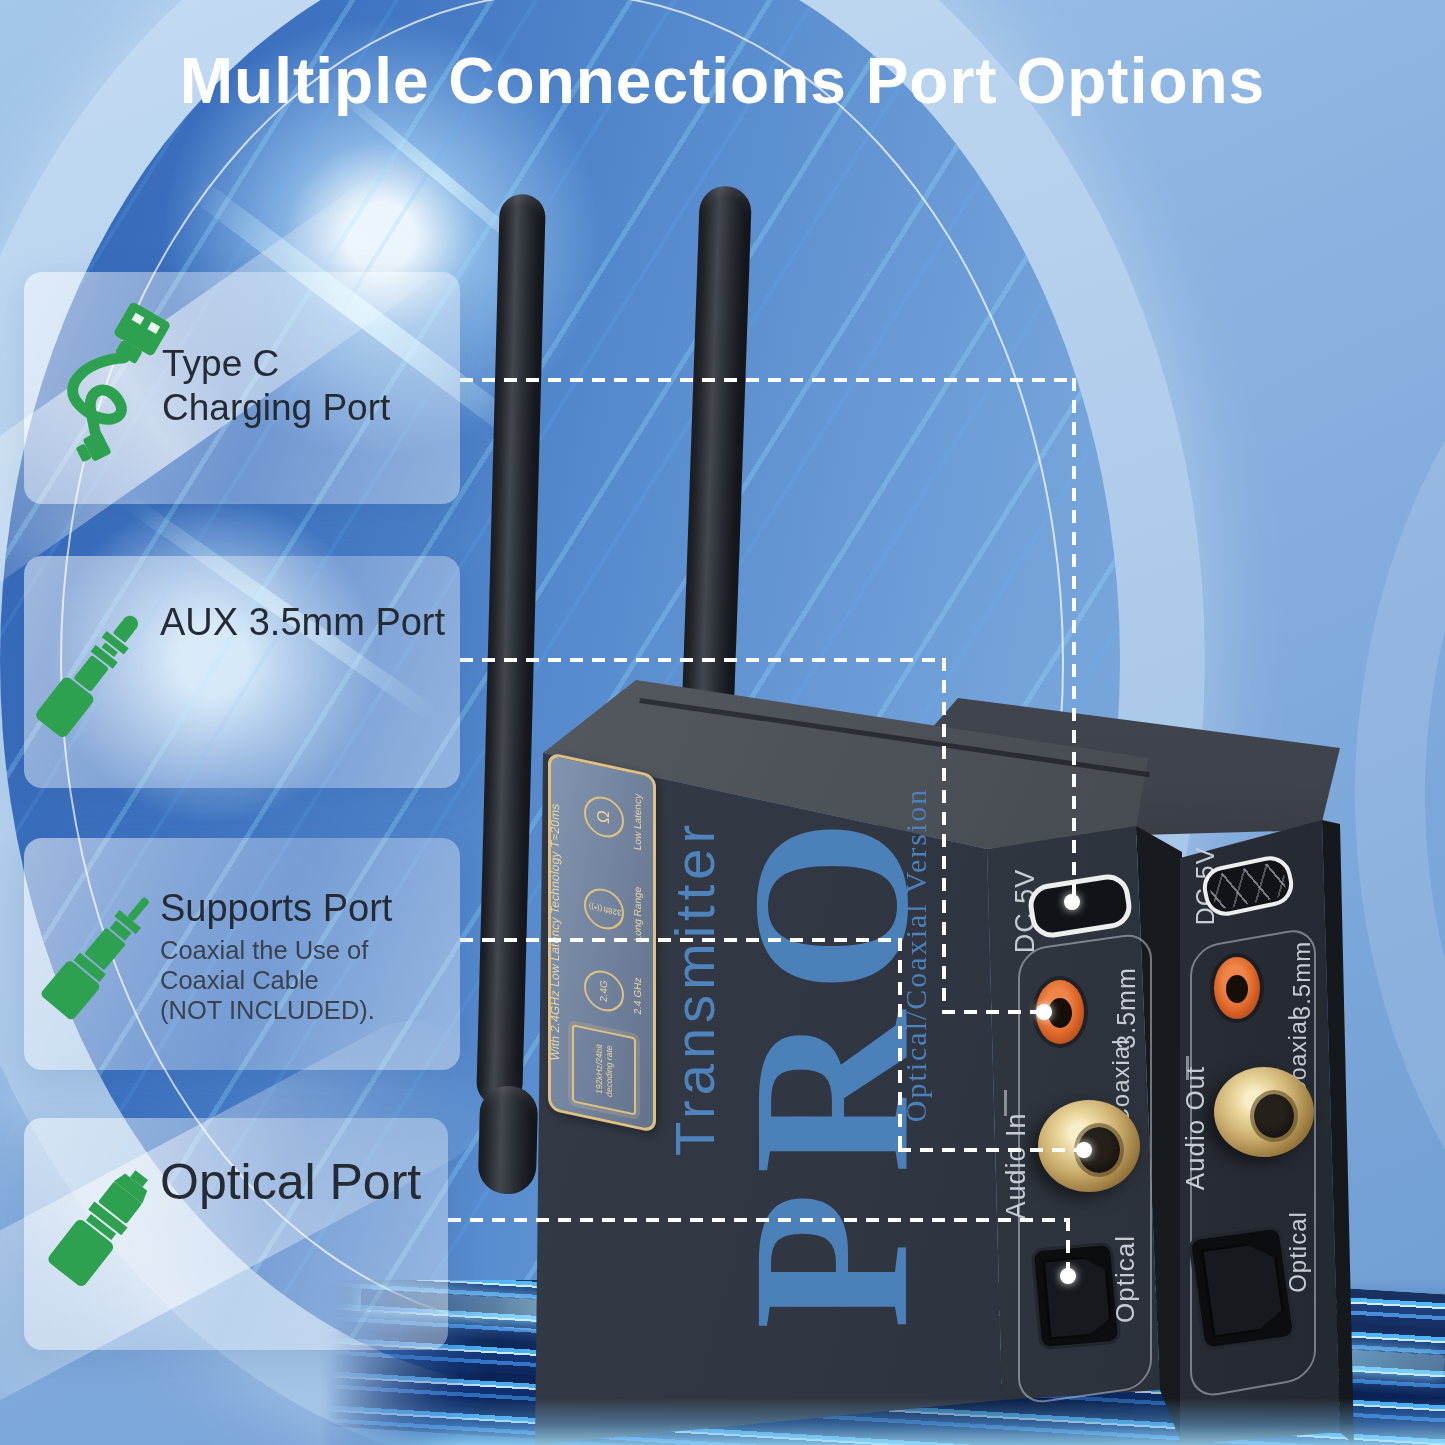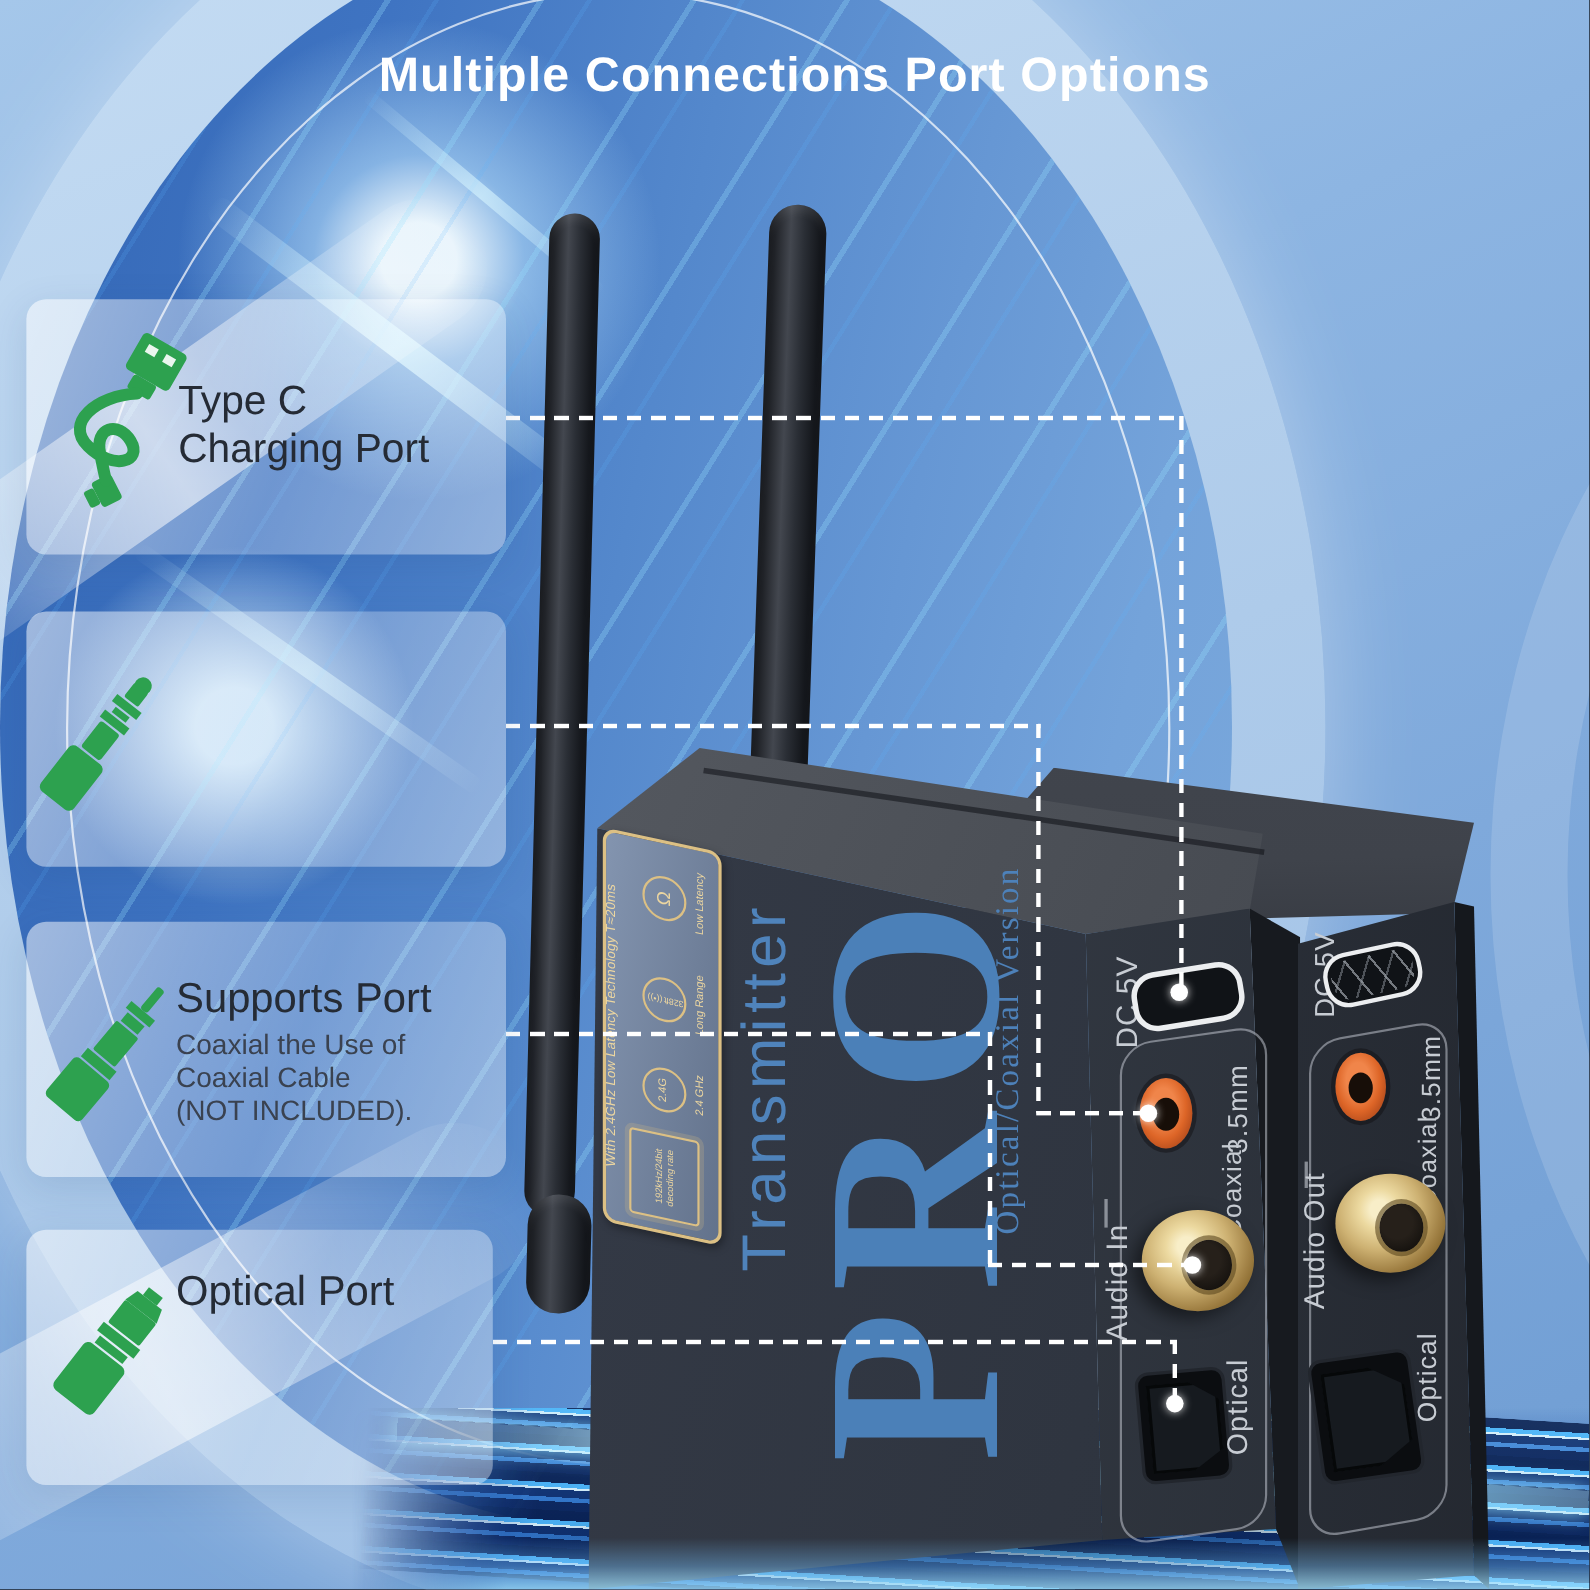--- a/index.html
+++ b/index.html
@@ -86,21 +86,21 @@
 
   
   .panel{position:absolute;left:24px;width:436px;height:232px;border-radius:18px;
     background:linear-gradient(112deg, rgba(255,255,255,.52), rgba(255,255,255,.25) 55%, rgba(255,255,255,.38));
     box-shadow:0 10px 36px rgba(30,70,130,.14);}
   .co-head{position:absolute;color:#252b35;font-weight:400;line-height:1.2;white-space:nowrap;}
   .co-body{position:absolute;color:#3a4250;line-height:1.17;white-space:nowrap;}
   .icon-wrap{position:absolute;}
   .icon-wrap svg{display:block;}
 
-  .title{position:absolute;left:0;top:44px;width:1445px;text-align:center;font-size:44px;font-weight:800;color:#ffffff;letter-spacing:1px;}
+  .title{position:absolute;left:0;top:44px;width:1445px;text-align:center;font-size:64px;font-weight:800;color:#ffffff;letter-spacing:1px;}
 </style>
 </head>
 <body>
 
 <div class="scene">
 
   <div class="abs band"></div>
   <div class="abs arch">
     <div class="streaks"></div>
     <div class="beam" style="left:150px;top:370px;width:420px;height:24px;transform:rotate(37deg);"></div>
@@ -245,20 +245,21 @@
         <circle cx="40" cy="10" r="8"></circle>
         <rect x="32" y="12" width="16" height="16" rx="2"></rect>
         <rect x="26" y="30" width="28" height="8"></rect>
         <rect x="32" y="40" width="16" height="6"></rect>
         <rect x="26" y="48" width="28" height="8"></rect>
         <rect x="29" y="58" width="22" height="30" rx="3"></rect>
         <rect x="21" y="90" width="38" height="52" rx="6"></rect>
       </g>
     </svg>
   </span>
+  <div class="co-head" style="left:160px;top:600px;font-size:38px;">AUX 3.5mm Port</div>
 
   <span class="icon-wrap" style="left:50px;top:880px;transform:rotate(40deg);">
     <svg width="100" height="150" viewBox="0 0 80 150">
       <g fill="#2da14f">
         <rect x="36" y="2" width="8" height="26" rx="3"></rect>
         <rect x="26" y="28" width="28" height="8"></rect>
         <rect x="30" y="38" width="20" height="10"></rect>
         <rect x="27" y="50" width="26" height="34" rx="2"></rect>
         <rect x="23" y="86" width="34" height="10"></rect>
         <rect x="19" y="98" width="42" height="46" rx="5"></rect>
@@ -277,18 +278,18 @@
       <g fill="#2da14f">
         <rect x="32" y="4" width="16" height="9"></rect>
         <polygon points="26,13 54,13 58,26 22,26"></polygon>
         <rect x="22" y="26" width="36" height="26" rx="2"></rect>
         <rect x="19" y="54" width="42" height="10"></rect>
         <rect x="24" y="66" width="32" height="8"></rect>
         <rect x="17" y="76" width="46" height="54" rx="6"></rect>
       </g>
     </svg>
   </span>
-  <div class="co-head" style="left:160px;top:1152px;font-size:38px;">Optical Port</div>
+  <div class="co-head" style="left:160px;top:1152px;font-size:50px;">Optical Port</div>
   <div class="co-body" style="left:160px;top:1202px;font-size:25.5px;">
   </div>
 
   <div class="title">Multiple Connections Port Options</div>
 </div>
 
 </body></html>

